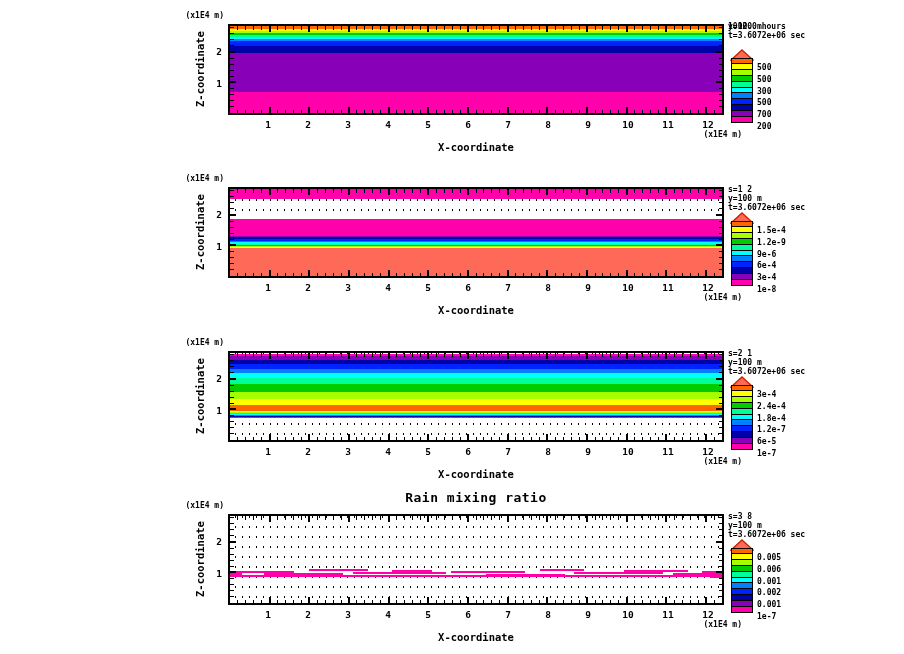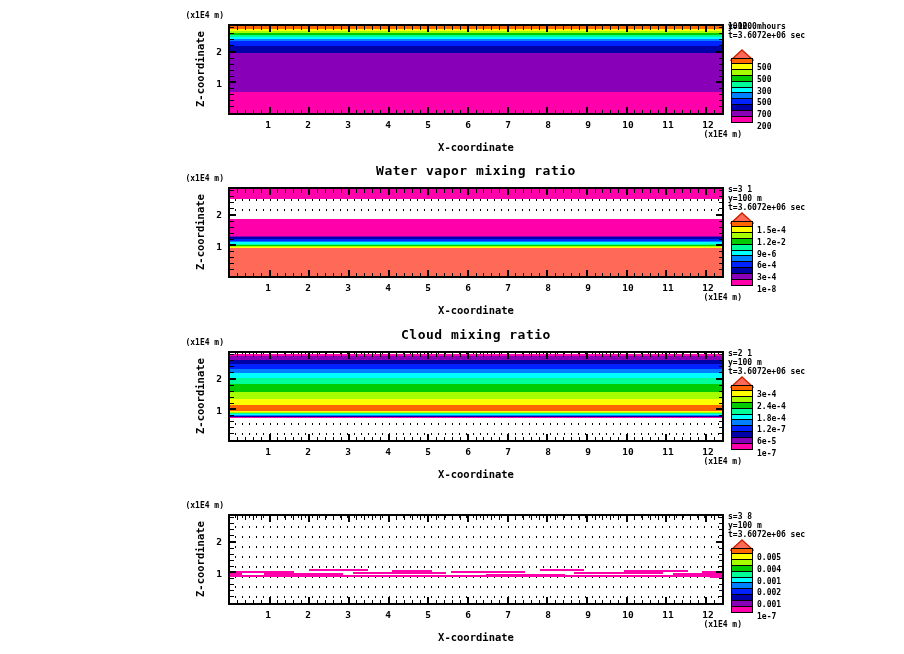--- a/index.html
+++ b/index.html
@@ -247,21 +247,20 @@
         <div class="cb-cell" style="height: 5.90909px; background: rgb(255, 0, 170);"></div>
       </div>
       <div class="cb-label" style="top: 66.9091px;">500</div>
       <div class="cb-label" style="top: 78.7273px;">500</div>
       <div class="cb-label" style="top: 90.5455px;">300</div>
       <div class="cb-label" style="top: 102.364px;">500</div>
       <div class="cb-label" style="top: 114.182px;">700</div>
       <div class="cb-label" style="top: 126px;">200</div>
     </div>
   <div class="panel" style="top: 163px;">
-      <div class="title">Water vapor mixing ratio</div>
       <div class="y-unit">(x1E4 m)</div>
       <div class="ylabel">Z-coordinate</div>
       <div class="ytick" style="top: 77.5702px;">1</div>
       <div class="ytick" style="top: 45.6404px;">2</div>
       <div class="plot">
         <div class="band" style="top: 0%; height: 12%; background: rgb(255, 0, 170);"></div>
         <div class="band" style="top: 35%; height: 18.5%; background: rgb(255, 0, 170);"></div>
         <div class="band" style="top: 53.5%; height: 2%; background: rgb(136, 0, 184);"></div>
         <div class="band" style="top: 55.5%; height: 2.2%; background: rgb(0, 0, 168);"></div>
         <div class="band" style="top: 57.7%; height: 2.2%; background: rgb(0, 34, 255);"></div>
@@ -431,49 +430,48 @@
       <div class="xtick" style="left: 457px;">6</div>
       <div class="xtick" style="left: 497px;">7</div>
       <div class="xtick" style="left: 537px;">8</div>
       <div class="xtick" style="left: 577px;">9</div>
       <div class="xtick" style="left: 617px;">10</div>
       <div class="xtick" style="left: 657px;">11</div>
       <div class="xtick" style="left: 697px;">12</div>
       <div class="x-unit">(x1E4 m)</div>
       <div class="xlabel">X-coordinate</div>
       <div class="legend">
-        <div class="line"><span>s=3 1</span></div>
+        <div class="line"><span>s=1 2</span></div>
         <div class="line"><span>y=100 m</span></div>
         <div class="line"><span>t=3.6072e+06 sec</span></div>
       </div>
       <div class="cb-tri"><svg width="24" height="12" xmlns="http://www.w3.org/2000/svg">
           <polygon points="12,1 23,11 1,11" fill="#FF6A58" stroke="#CC2200" stroke-width="1.5"></polygon>
         </svg></div>
       <div class="cb">
         <div class="cb-cell" style="height: 5.90909px; background: rgb(255, 102, 0);"></div>
         <div class="cb-cell" style="height: 5.90909px; background: rgb(255, 255, 0);"></div>
         <div class="cb-cell" style="height: 5.90909px; background: rgb(166, 255, 0);"></div>
         <div class="cb-cell" style="height: 5.90909px; background: rgb(0, 204, 0);"></div>
         <div class="cb-cell" style="height: 5.90909px; background: rgb(0, 255, 153);"></div>
         <div class="cb-cell" style="height: 5.90909px; background: rgb(0, 255, 255);"></div>
         <div class="cb-cell" style="height: 5.90909px; background: rgb(0, 128, 255);"></div>
         <div class="cb-cell" style="height: 5.90909px; background: rgb(0, 34, 255);"></div>
         <div class="cb-cell" style="height: 5.90909px; background: rgb(0, 0, 168);"></div>
         <div class="cb-cell" style="height: 5.90909px; background: rgb(136, 0, 184);"></div>
         <div class="cb-cell" style="height: 5.90909px; background: rgb(255, 0, 170);"></div>
       </div>
       <div class="cb-label" style="top: 66.9091px;">1.5e-4</div>
-      <div class="cb-label" style="top: 78.7273px;">1.2e-2</div>
+      <div class="cb-label" style="top: 78.7273px;">1.2e-9</div>
       <div class="cb-label" style="top: 90.5455px;">9e-6</div>
       <div class="cb-label" style="top: 102.364px;">6e-4</div>
       <div class="cb-label" style="top: 114.182px;">3e-4</div>
       <div class="cb-label" style="top: 126px;">1e-8</div>
     </div>
   <div class="panel" style="top: 327px;">
-      <div class="title">Cloud mixing ratio</div>
       <div class="y-unit">(x1E4 m)</div>
       <div class="ylabel">Z-coordinate</div>
       <div class="ytick" style="top: 77.5702px;">1</div>
       <div class="ytick" style="top: 45.6404px;">2</div>
       <div class="plot">
         <div class="band" style="top: 1.5%; height: 2.5%; background: rgb(255, 0, 170);"></div>
         <div class="band" style="top: 4%; height: 3.5%; background: rgb(136, 0, 184);"></div>
         <div class="band" style="top: 7.5%; height: 5.5%; background: rgb(0, 0, 168);"></div>
         <div class="band" style="top: 13%; height: 5%; background: rgb(0, 34, 255);"></div>
         <div class="band" style="top: 18%; height: 4.5%; background: rgb(0, 128, 255);"></div>
@@ -680,20 +678,21 @@
         <div class="cb-cell" style="height: 5.90909px; background: rgb(255, 0, 170);"></div>
       </div>
       <div class="cb-label" style="top: 66.9091px;">3e-4</div>
       <div class="cb-label" style="top: 78.7273px;">2.4e-4</div>
       <div class="cb-label" style="top: 90.5455px;">1.8e-4</div>
       <div class="cb-label" style="top: 102.364px;">1.2e-7</div>
       <div class="cb-label" style="top: 114.182px;">6e-5</div>
       <div class="cb-label" style="top: 126px;">1e-7</div>
     </div>
   <div class="panel" style="top: 490px;">
+      <div class="title">Rain mixing ratio</div>
       <div class="y-unit">(x1E4 m)</div>
       <div class="ylabel">Z-coordinate</div>
       <div class="ytick" style="top: 77.5702px;">1</div>
       <div class="ytick" style="top: 45.6404px;">2</div>
       <div class="plot">
         <div class="seg" style="left: 0%; width: 2.5%; top: calc(66% - 2px); height: 4px; background: rgb(255, 0, 170);"></div>
         <div class="seg" style="left: 0%; width: 100%; top: calc(69.5% - 1px); height: 2px; background: rgb(255, 0, 170);"></div>
         <div class="seg" style="left: 0%; width: 13%; top: calc(64.5% - 1px); height: 2px; background: rgb(255, 0, 170);"></div>
         <div class="seg" style="left: 7%; width: 16%; top: calc(67% - 1px); height: 2px; background: rgb(255, 0, 170);"></div>
         <div class="seg" style="left: 16%; width: 12%; top: calc(62.5% - 1px); height: 2px; background: rgb(255, 0, 170);"></div>
@@ -887,19 +886,19 @@
         <div class="cb-cell" style="height: 5.90909px; background: rgb(0, 204, 0);"></div>
         <div class="cb-cell" style="height: 5.90909px; background: rgb(0, 255, 153);"></div>
         <div class="cb-cell" style="height: 5.90909px; background: rgb(0, 255, 255);"></div>
         <div class="cb-cell" style="height: 5.90909px; background: rgb(0, 128, 255);"></div>
         <div class="cb-cell" style="height: 5.90909px; background: rgb(0, 34, 255);"></div>
         <div class="cb-cell" style="height: 5.90909px; background: rgb(0, 0, 168);"></div>
         <div class="cb-cell" style="height: 5.90909px; background: rgb(136, 0, 184);"></div>
         <div class="cb-cell" style="height: 5.90909px; background: rgb(255, 0, 170);"></div>
       </div>
       <div class="cb-label" style="top: 66.9091px;">0.005</div>
-      <div class="cb-label" style="top: 78.7273px;">0.004</div>
+      <div class="cb-label" style="top: 78.7273px;">0.006</div>
       <div class="cb-label" style="top: 90.5455px;">0.001</div>
       <div class="cb-label" style="top: 102.364px;">0.002</div>
       <div class="cb-label" style="top: 114.182px;">0.001</div>
       <div class="cb-label" style="top: 126px;">1e-7</div>
     </div>
 </div>
 
 </body></html>

